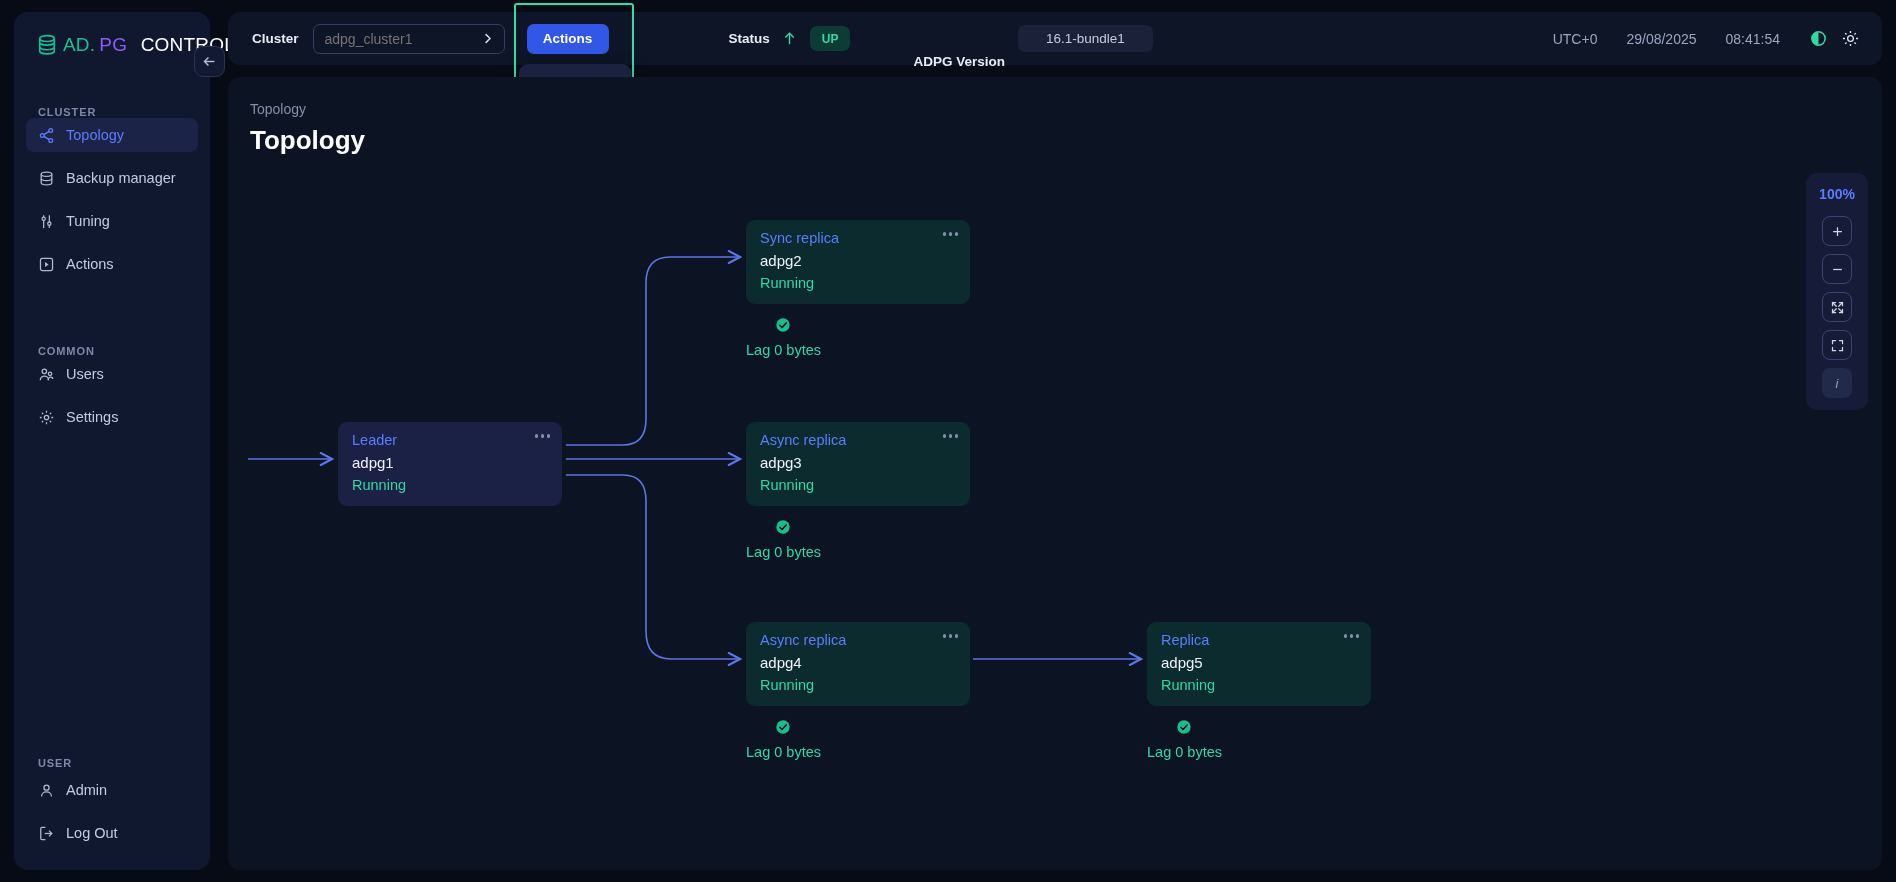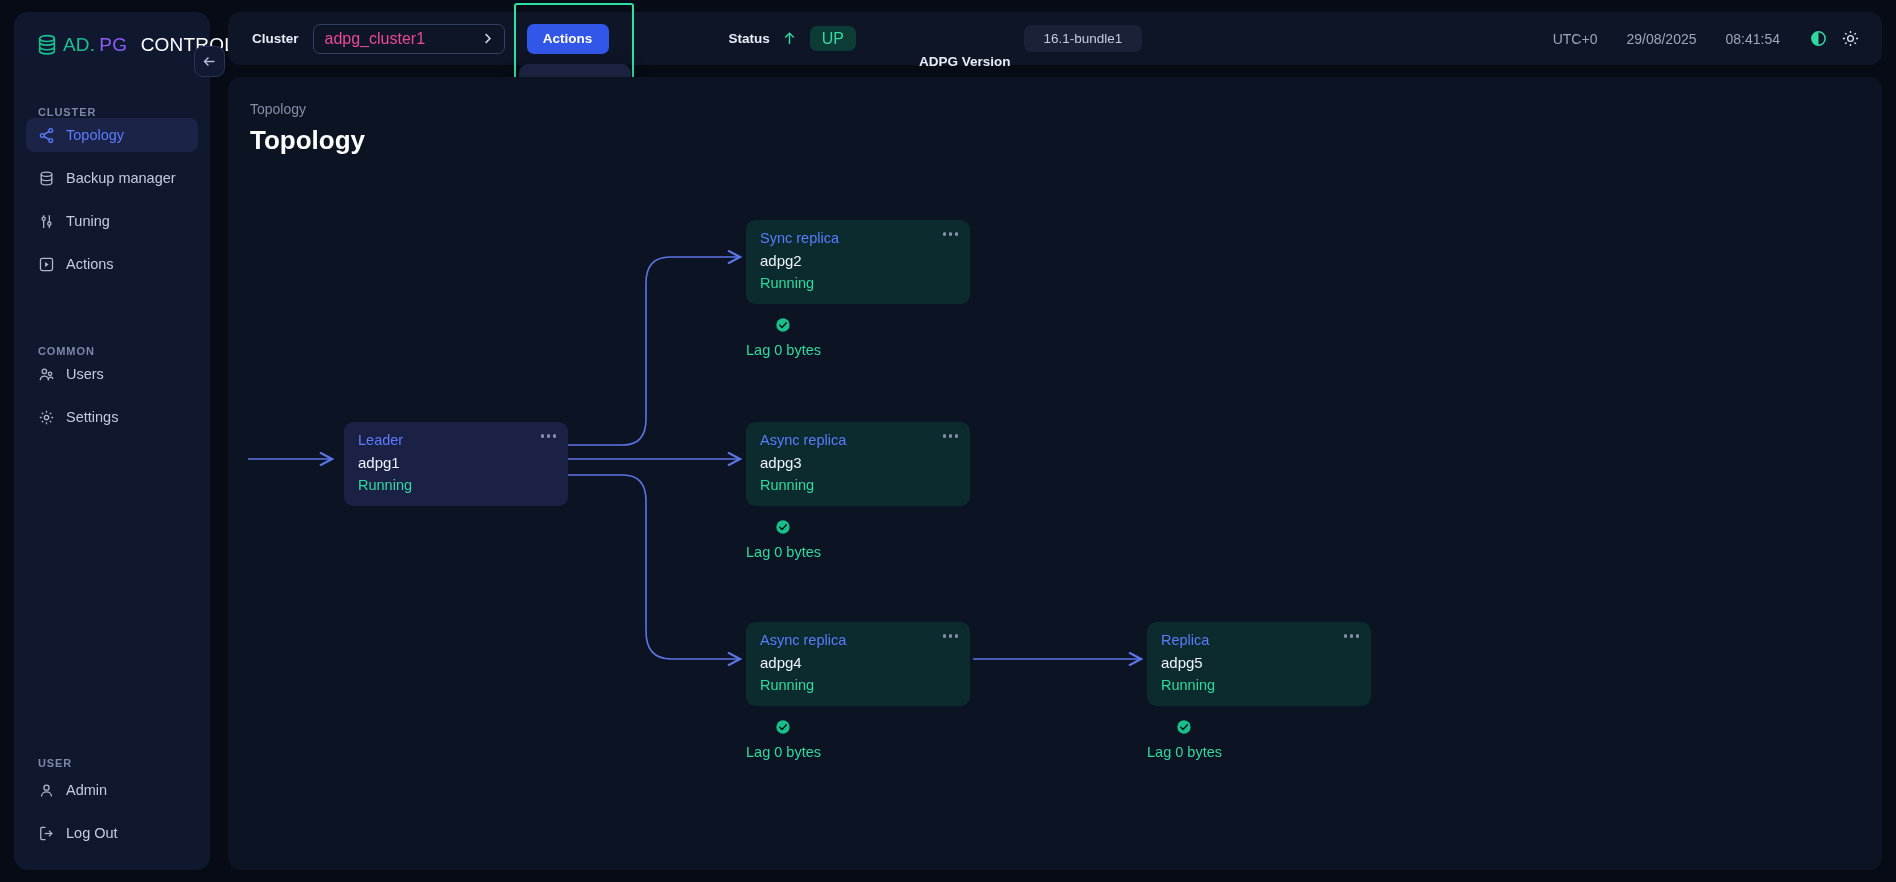--- a/index.html
+++ b/index.html
@@ -66,21 +66,21 @@
   }
   .hdr-label { color: #e8ecf6; font-size: 13.5px; font-weight: 700; }
   #cluster-label { margin-left: 24px; }
 
   #cluster-select {
     margin-left: 14px; width: 192px; height: 30px;
     border: 1px solid #353e63; border-radius: 7px;
     display: flex; align-items: center; cursor: pointer;
     background: transparent;
   }
-  #cluster-value { color: #ec4899; font-size: 16px; padding-left: 11px; flex: 1; }
+  #cluster-value { color: #737373; font-size: 14px; padding-left: 11px; flex: 1; }
   #cluster-chevron { padding-right: 9px; display: flex; align-items: center; }
 
   #actions-wrap { position: relative; margin-left: 22px; }
   #actions-focus-ring {
     position: absolute; left: -13px; top: -21px;
     width: 120px; height: 159px;
     border: 2px solid #2fe0a5; border-radius: 3px;
     pointer-events: none;
   }
   #actions-button {
@@ -101,27 +101,27 @@
     height: 29px; padding-left: 22px;
     display: flex; align-items: center;
     color: #b9c2d8; font-size: 14px; cursor: pointer;
   }
 
   #status-label { margin-left: 120px; }
   #status-arrow { margin-left: 11px; display: flex; align-items: center; }
   #status-badge {
     margin-left: 12px; height: 25px; padding: 0 12px;
     background: #0d3b35; border-radius: 7px;
-    color: #35d9a0; font-size: 16px; font-weight: 400;
+    color: #35d9a0; font-size: 12px; font-weight: 700;
     display: flex; align-items: center;
   }
 
   #version-label { margin-left: 63px; margin-top: 46px; }
   #version-badge {
-    margin-left: 13px; height: 27px; padding: 0 20px;
+    margin-left: 13px; height: 27px; padding: 0 28px;
     background: #1a2138; border-radius: 7px;
     color: #c3ccdf; font-size: 13.5px;
     display: flex; align-items: center;
   }
 
   #clock { margin-left: auto; display: flex; align-items: center; padding-right: 22px; }
   .clock-txt { color: #9aa6c0; font-size: 14px; margin-right: 29px; }
   #theme-moon { margin-right: 13px; display: flex; cursor: pointer; }
   #theme-sun  { display: flex; cursor: pointer; }
 
@@ -359,21 +359,21 @@
         <path d="M338 258 H395 Q418 258 418 232 V96 Q418 70 442 70 H512" marker-end="url(#arrow)"></path>
 
         <path d="M338 272 H512" marker-end="url(#arrow)"></path>
 
         <path d="M338 288 H395 Q418 288 418 314 V444 Q418 472 443 472 H512" marker-end="url(#arrow)"></path>
 
         <path d="M745 472 H913" marker-end="url(#arrow)"></path>
       </g>
     </svg>
 
-    <div class="node leader" style="left:116px; top:235px">
+    <div class="node leader" style="left:110px; top:235px">
       <div class="node-role">Leader</div>
       <div class="node-name">adpg1</div>
       <div class="node-state">Running</div>
       <div class="node-dots">
           <i></i>
           <i></i>
           <i></i>
         </div>
     </div>
 
@@ -443,13 +443,41 @@
     </div>
     <div class="lag" style="left:919px; top:532px">
       <svg width="16" height="16" viewBox="0 0 24 24">
         <circle cx="12" cy="12" r="10" fill="#17c08b"></circle>
           <path d="M7.2 12.4l3.3 3.3 6.3-6.8" fill="none" stroke="#0c1322" stroke-width="2.4" stroke-linecap="round" stroke-linejoin="round"></path>
       </svg>
       <span>Lag 0 bytes</span>
     </div>
   </div>
 
+  <div id="zoom-panel">
+    <div id="zoom-level">100%</div>
+    <div class="zbtn">
+      <svg width="15" height="15" viewBox="0 0 24 24" fill="none" stroke="#cfd6e6" stroke-width="2">
+        <line x1="12" y1="5" x2="12" y2="19"></line>
+          <line x1="5" y1="12" x2="19" y2="12"></line>
+      </svg>
+    </div>
+    <div class="zbtn">
+      <svg width="15" height="15" viewBox="0 0 24 24" fill="none" stroke="#cfd6e6" stroke-width="2">
+        <line x1="5" y1="12" x2="19" y2="12"></line>
+      </svg>
+    </div>
+    <div class="zbtn">
+      <svg width="15" height="15" viewBox="0 0 24 24" fill="none" stroke="#cfd6e6" stroke-width="2" stroke-linecap="round">
+        <path d="M4 9V4h5M20 9V4h-5M4 15v5h5M20 15v5h-5"></path>
+        <path d="M4 4l6 6M20 4l-6 6M4 20l6-6M20 20l-6-6"></path>
+      </svg>
+    </div>
+    <div class="zbtn">
+      <svg width="15" height="15" viewBox="0 0 24 24" fill="none" stroke="#cfd6e6" stroke-width="2" stroke-linecap="round">
+        <path d="M4 9V4h5M20 9V4h-5M4 15v5h5M20 15v5h-5"></path>
+      </svg>
+    </div>
+    <div class="zbtn plain">
+      <span>i</span>
+    </div>
+  </div>
 </div>
 
 </body></html>

